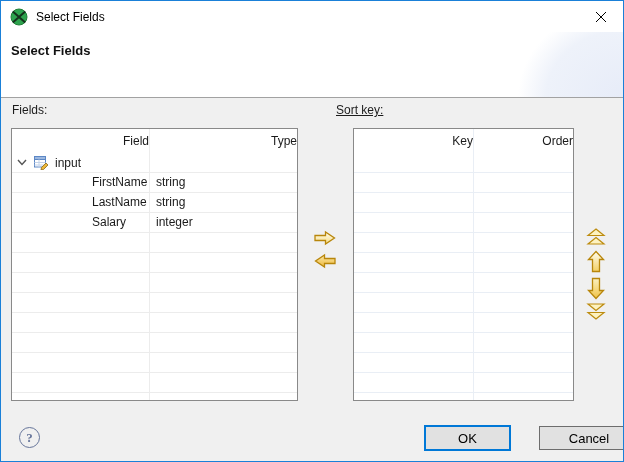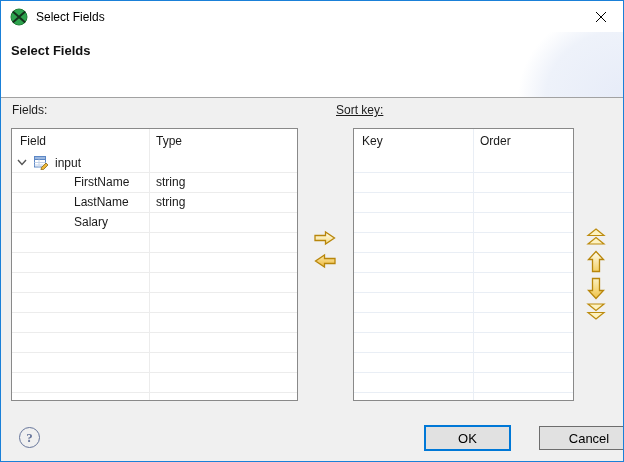--- a/index.html
+++ b/index.html
@@ -20,34 +20,34 @@
   .heading { position:absolute; left:10px; top:11px; font-size:13px; font-weight:bold; color:#111; }
   
   .body { position:absolute; left:0; top:97px; width:622px; height:363px; background:#f0f0f0; }
   .panel-label { position:absolute; font-size:12px; color:#1c1c1c; }
   .fields-label { left:11px; top:5px; }
   .sort-label { left:335px; top:5px;text-decoration:underline; }
   
   .tbl { position:absolute; top:30px; background:#fff; border:1px solid #898989; box-sizing:border-box; overflow:hidden; }
   .fields-table { left:10px; width:287px; height:273px; --grid:#ececec; }
   .sort-table  { left:352px; width:221px; height:273px; --grid:#e9eef5; }
-  .thead { display:flex; height:24px; }
+  .thead { display:flex; height:24px;text-align:right; }
   .thead .hcell { font-size:12px; color:#1a1a1a; line-height:24px; }
   .trow { display:flex; height:19px; border-bottom:1px solid var(--grid); }
   .cell { font-size:12px; color:#1a1a1a; line-height:18px; box-sizing:border-box; overflow:hidden; white-space:nowrap; }
   .fields-table .c1 { width:138px; border-right:1px solid var(--grid); }
   .fields-table .c2 { flex:1; padding-left:6px; }
   .sort-table .c1 { width:120px; border-right:1px solid var(--grid); }
   .sort-table .c2 { flex:1; padding-left:6px; }
   .hcell.c1 { padding-left:8px; }
   .hcell.c2 { padding-left:6px; }
   .tree-c1 { display:flex; align-items:center; padding-left:5px; }
   .twisty { width:11px; height:11px; display:inline-flex; align-items:center; margin-right:5px; cursor:pointer; }
   .node-icon { width:16px; height:15px; display:inline-flex; margin-right:6px; }
-  .child .c1 { padding-left:62px; }
+  .child .c1 { padding-left:80px; }
   
   .icon-btn { position:absolute; background:none; border:none; padding:0; margin:0; cursor:pointer; line-height:0; }
   .btn-add    { left:312px; top:132px; }
   .btn-remove { left:312px; top:155px; }
   .btn-top    { left:584px; top:130px; }
   .btn-up     { left:585px; top:152px; }
   .btn-down   { left:585px; top:179px; }
   .btn-bottom { left:584px; top:205px; }
   
   .help-btn { position:absolute; left:18px; top:329px; width:21px; height:21px; border:1px solid #66759a; border-radius:50%;
@@ -116,20 +116,21 @@
           <div class="trow child">
             <div class="cell c1">FirstName</div>
             <div class="cell c2">string</div>
           </div>
           <div class="trow child">
             <div class="cell c1">LastName</div>
             <div class="cell c2">string</div>
           </div>
           <div class="trow child">
             <div class="cell c1">Salary</div>
+            <div class="cell c2">integer</div>
           </div>
           <div class="trow empty">
             <div class="cell c1"></div>
             <div class="cell c2"></div>
           </div>
           <div class="trow empty">
             <div class="cell c1"></div>
             <div class="cell c2"></div>
           </div>
           <div class="trow empty">

